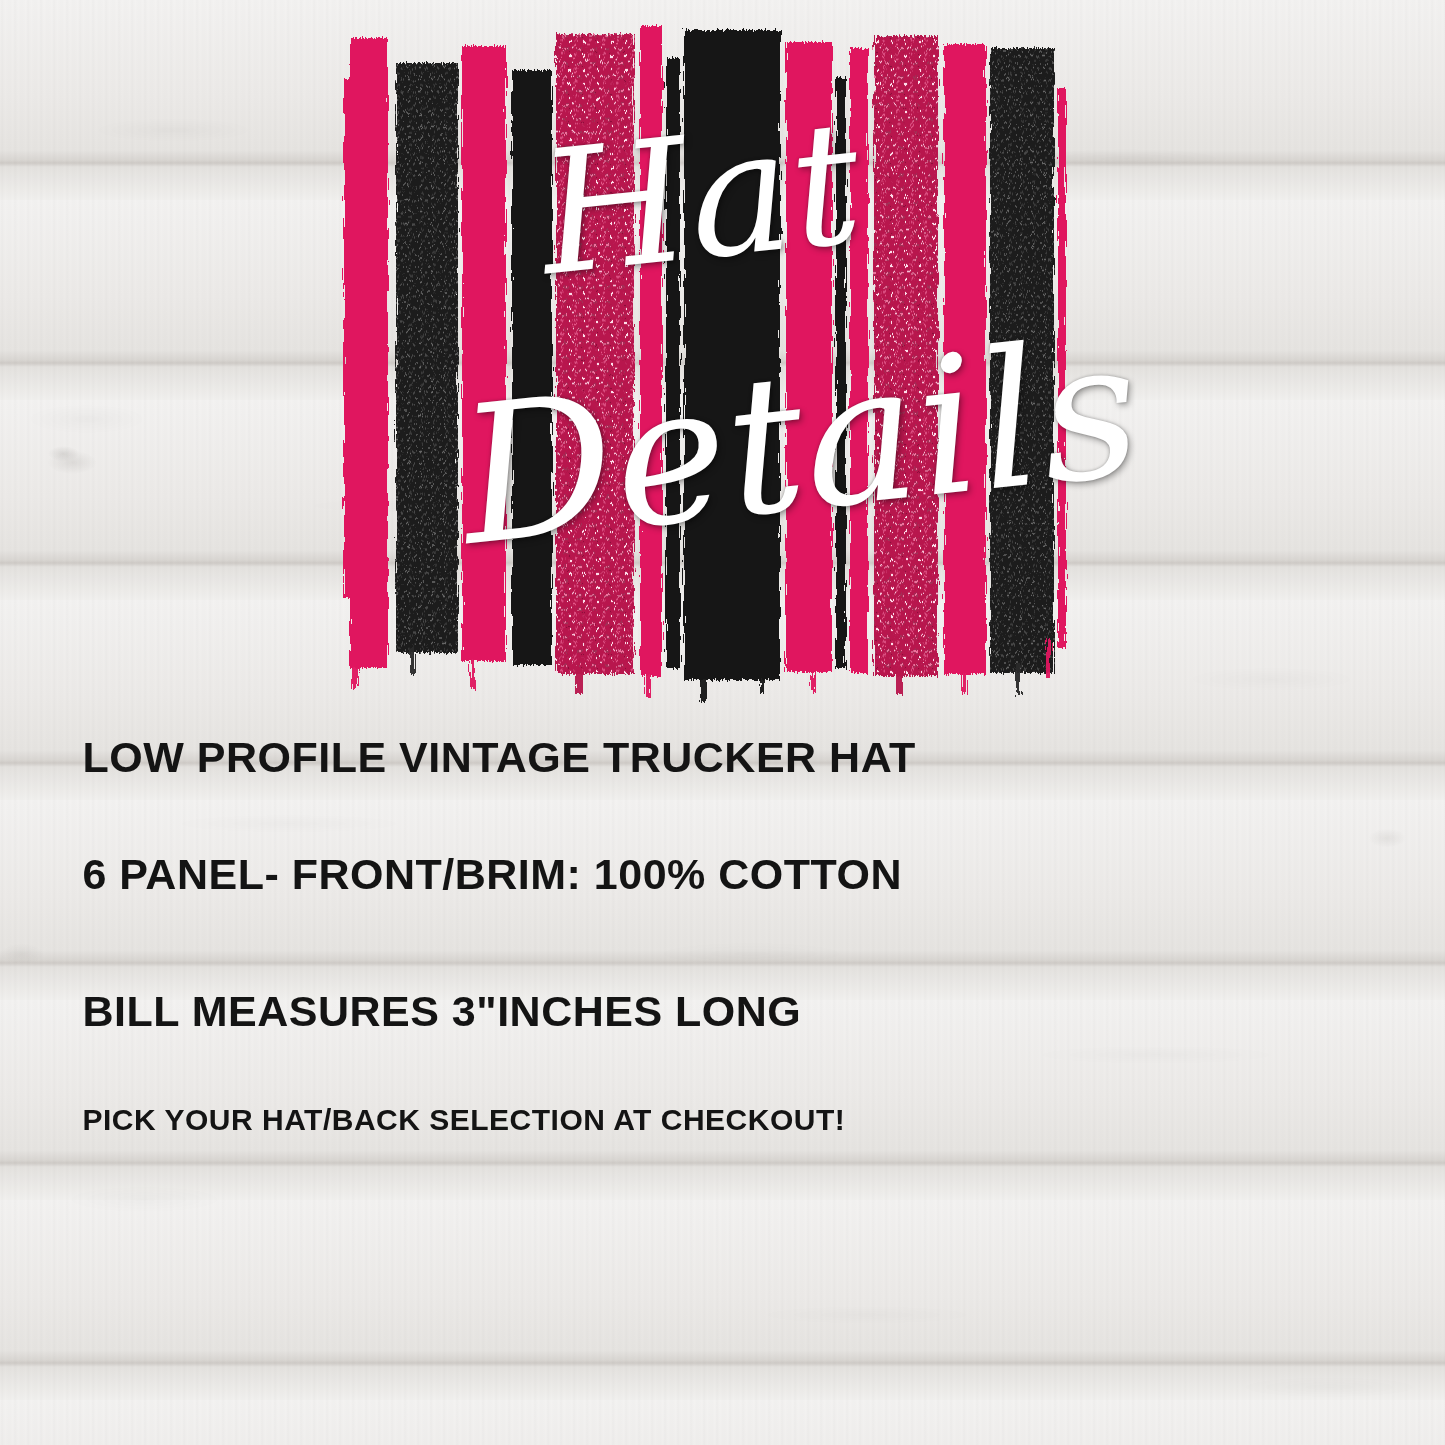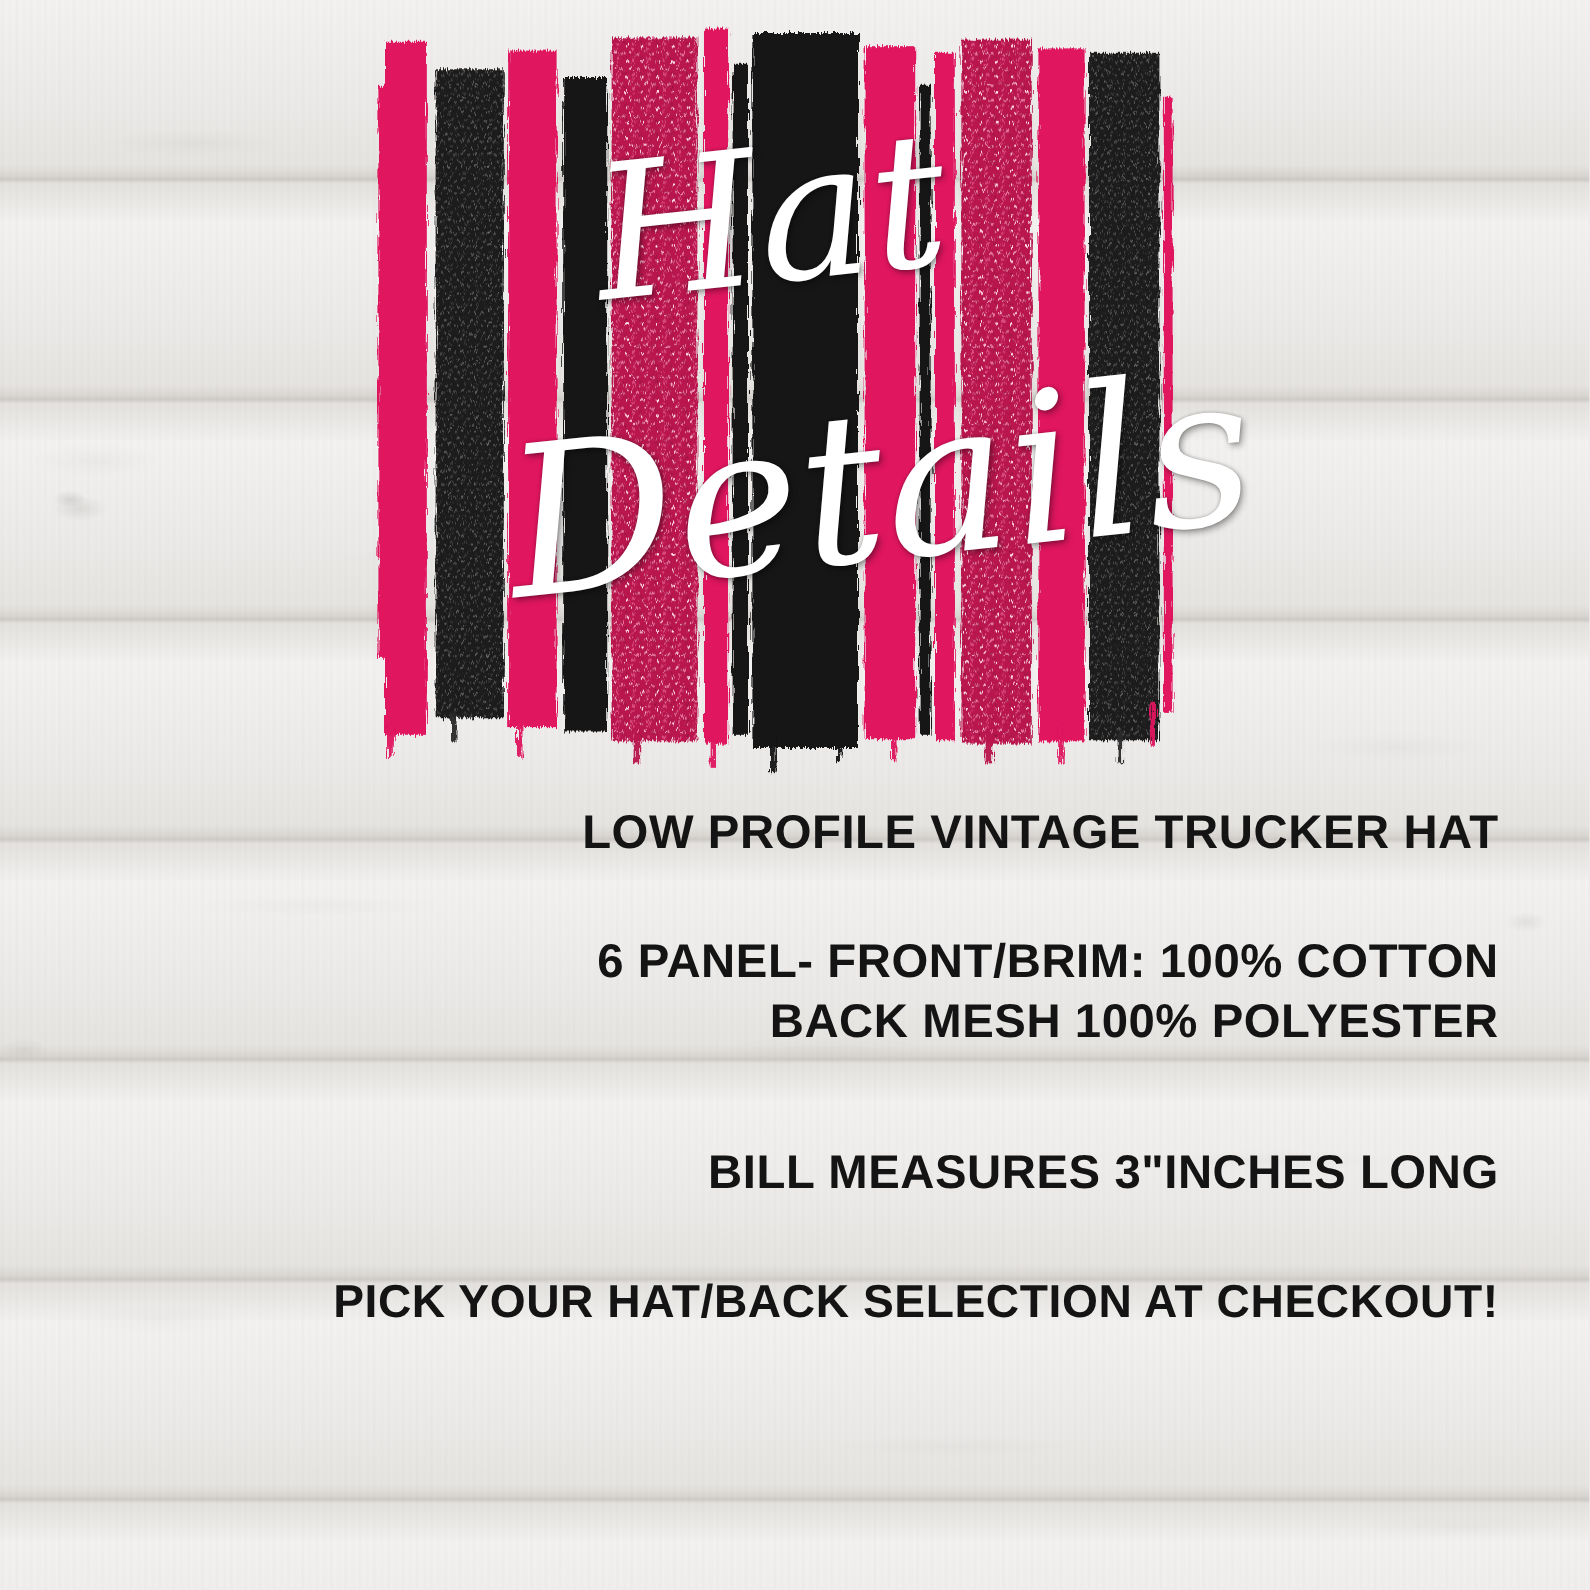--- a/index.html
+++ b/index.html
@@ -115,40 +115,40 @@
     line-height: 1;
     transform: rotate(-6deg);
   }
 
   
   .text-block {
     position: absolute;
     left: 0;
     right: 0;
     top: 730px;
-    text-align: right;
+    text-align: left;
     color: #141414;
     font-family: "Liberation Sans", sans-serif;
     font-weight: 700;
     text-transform: uppercase;
   }
   .para {
     margin: 0 auto;
     width: 1280px;
   }
   .para p {
     margin: 0;
     font-size: 43px;
     line-height: 1.28;
     letter-spacing: .5px;
   }
   .para.p1 { margin-bottom: 62px; }
   .para.p2 { margin-bottom: 82px; }
   .para.p3 { margin-bottom: 62px; }
-  .para.p4 p { font-size: 42px; }
+  .para.p4 p { font-size: 30px; }
 </style>
 </head>
 <body>
 
 <div class="canvas">
 
   <div class="wood"></div>
   <div class="wood-grain"></div>
   <div class="wood-knots"></div>
 
@@ -244,21 +244,20 @@
   </div>
 
   <div class="text-block">
 
     <div class="para p1">
       <p>LOW PROFILE VINTAGE TRUCKER HAT</p>
     </div>
 
     <div class="para p2">
       <p>6 PANEL- FRONT/BRIM: 100% COTTON</p>
-      <p>BACK MESH 100% POLYESTER</p>
     </div>
 
     <div class="para p3">
       <p>BILL MEASURES 3"INCHES LONG</p>
     </div>
 
     <div class="para p4">
       <p>PICK YOUR HAT/BACK SELECTION AT CHECKOUT!</p>
     </div>
 

